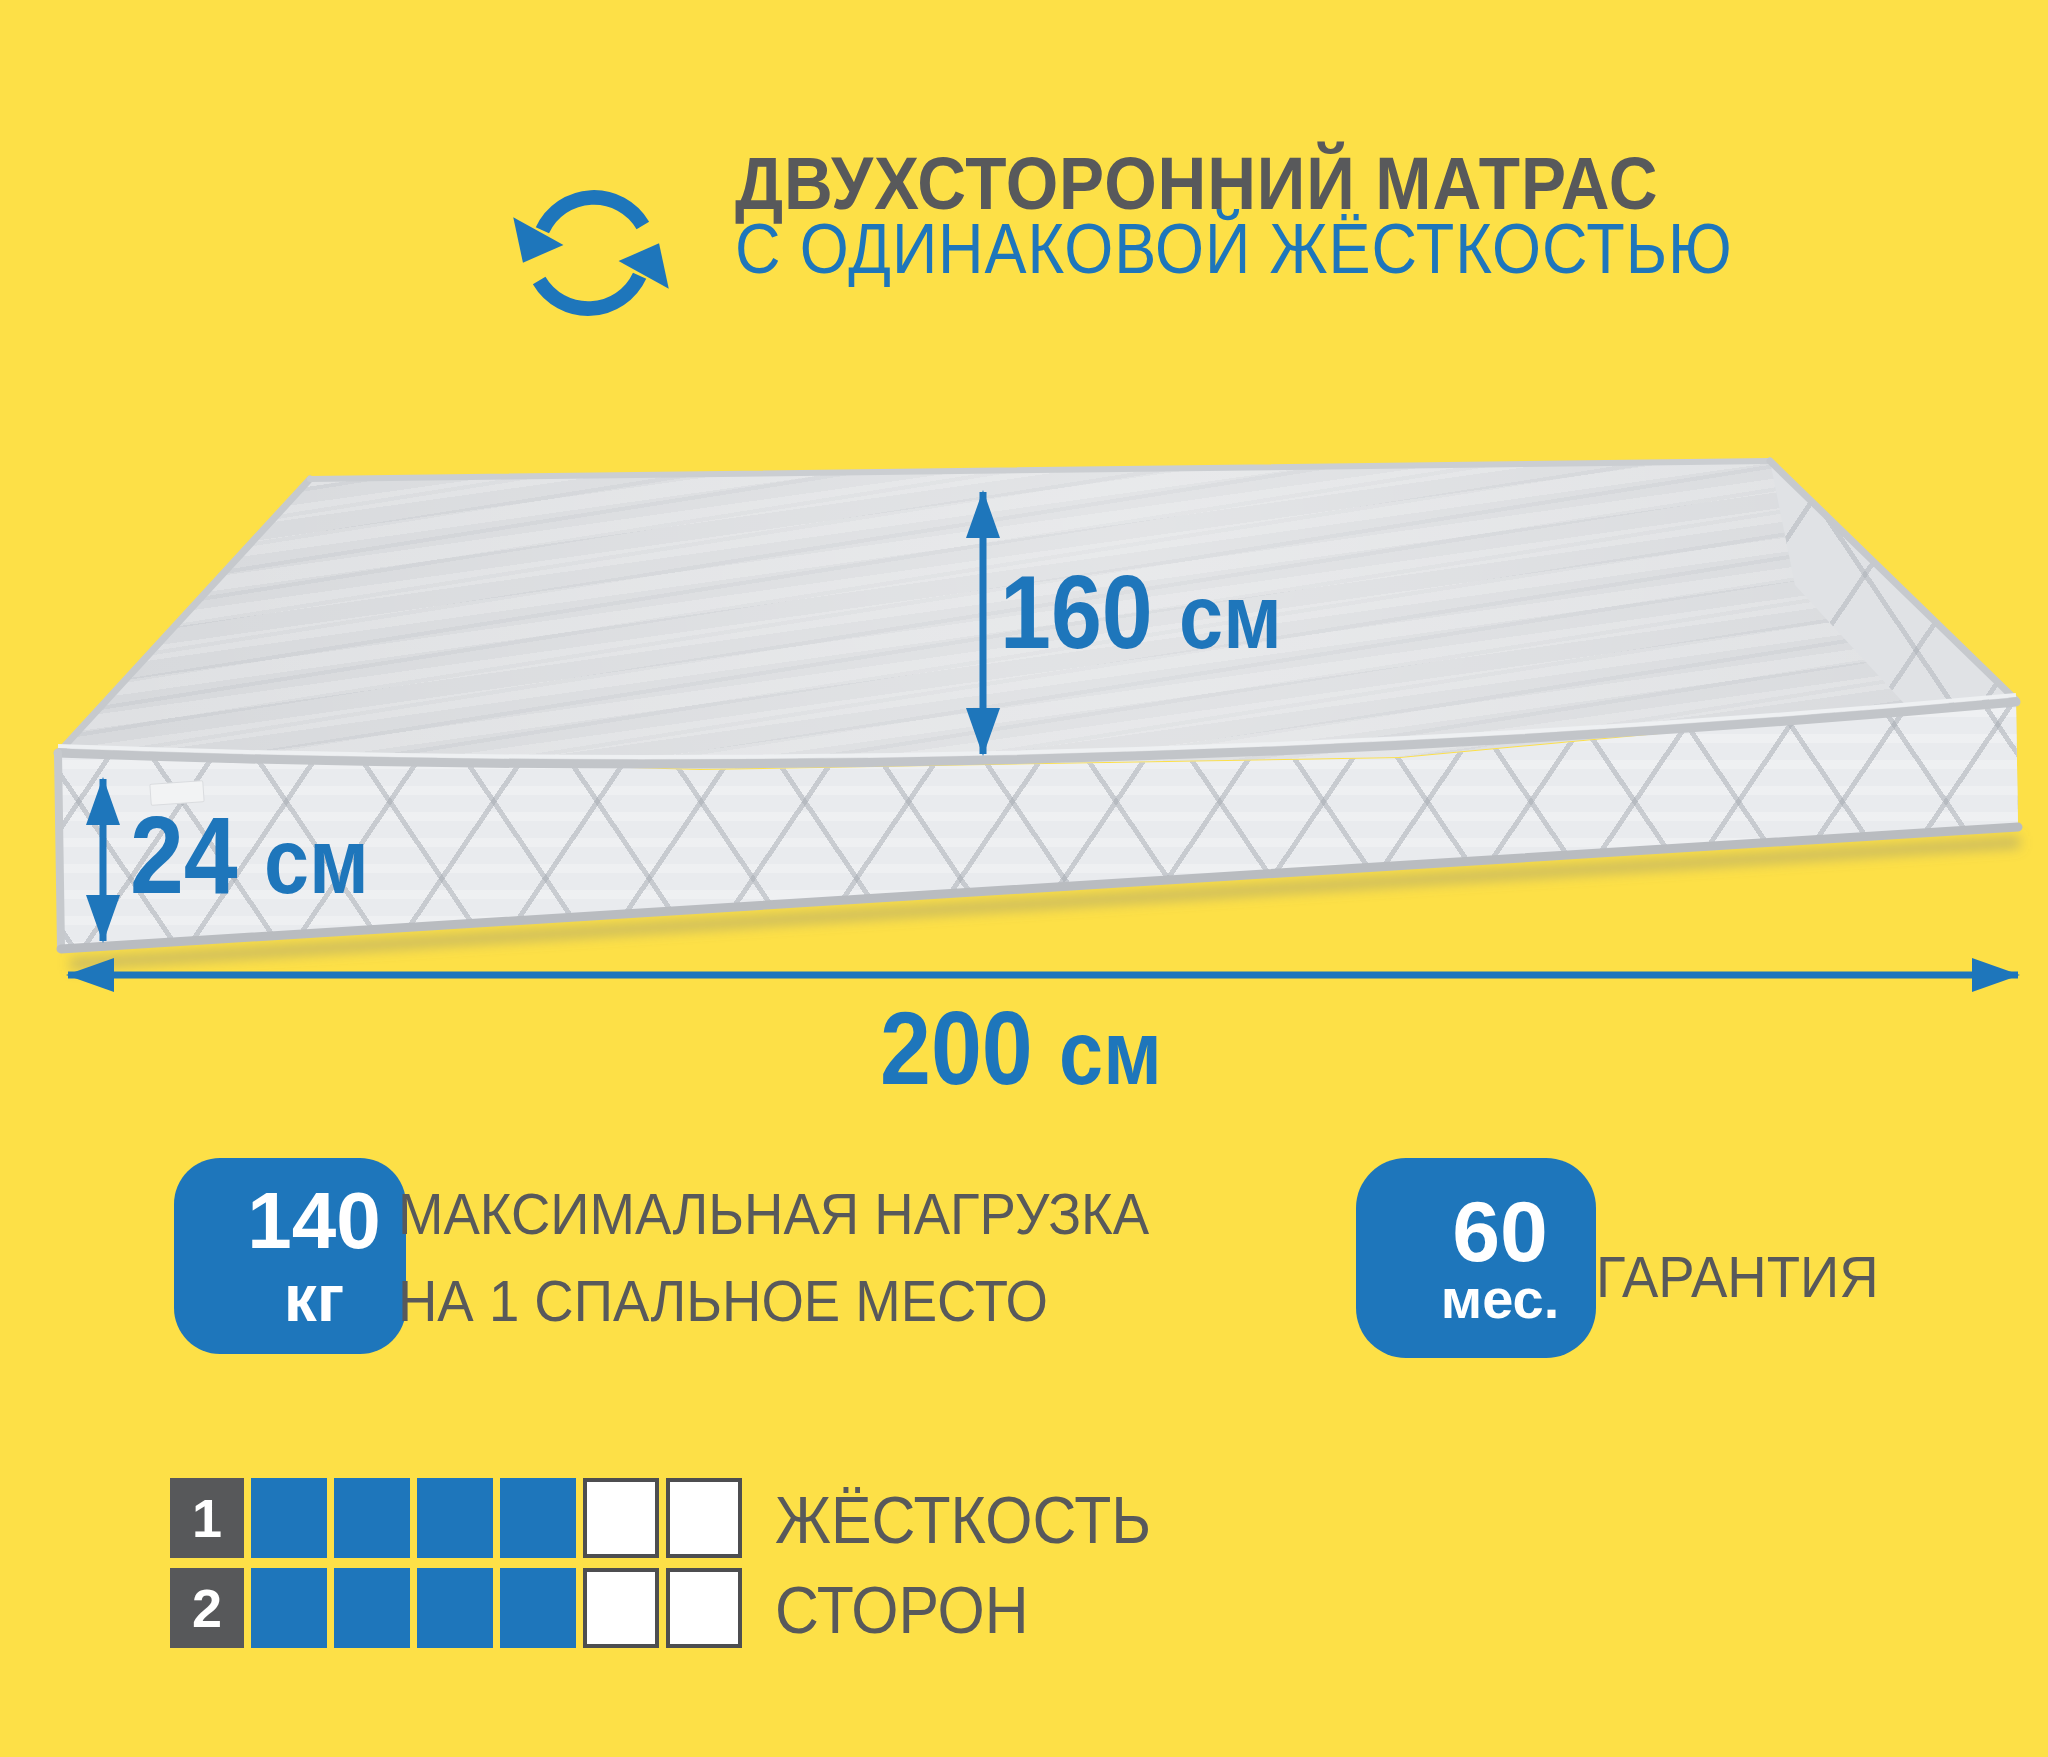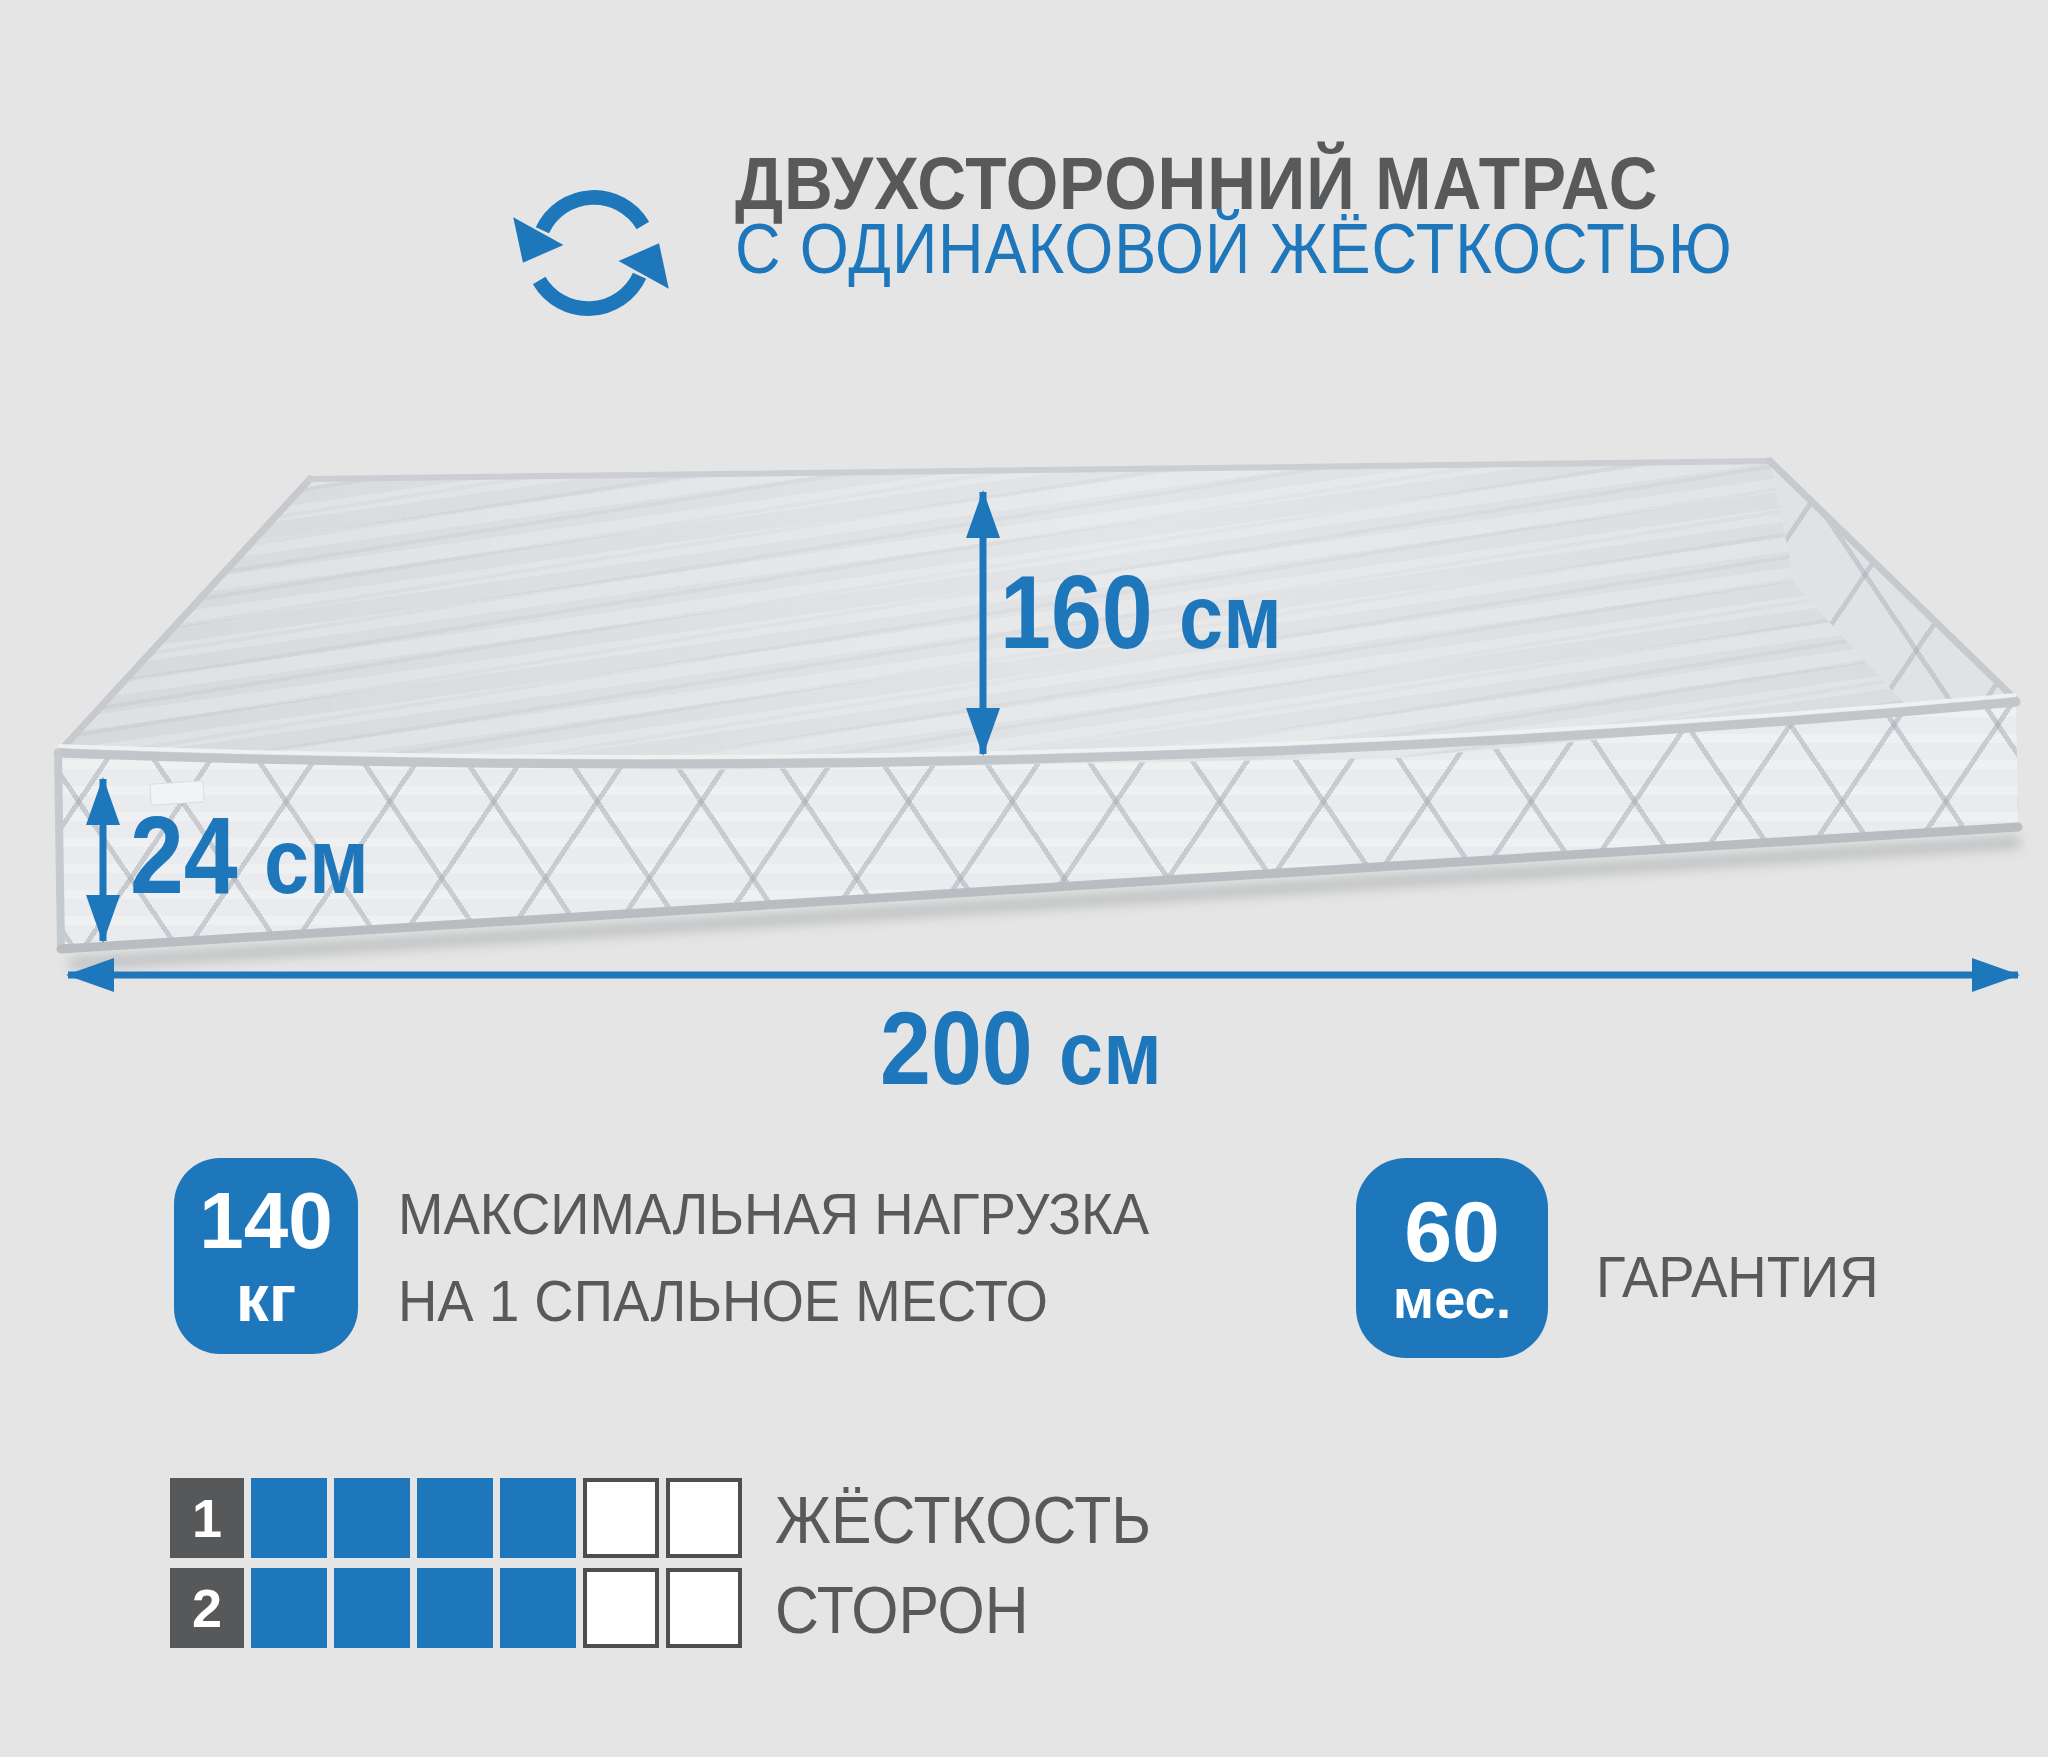--- a/index.html
+++ b/index.html
@@ -1,21 +1,21 @@
 <!DOCTYPE html>
 <html style="--accent: #1e76bb; --title-gray: #58595b;"><head>
 <meta charset="utf-8">
 <style>
   :root{
     --accent:#1e76bb;
     --title-gray:#58595b;
   }
   html,body{margin:0;padding:0;background:#ffffff;}
   .canvas{
-    position:relative;width:2048px;height:1757px;overflow:hidden;background:#e5e5e5;
+    position:relative;width:2048px;height:1757px;overflow:hidden;background:#fde047;
     font-family:"Liberation Sans","DejaVu Sans",sans-serif;
   }
   
   .rotate-icon{position:absolute;left:505px;top:172px;width:172px;height:162px;}
   .title1{
     position:absolute;left:735px;top:146px;font-size:75px;font-weight:bold;line-height:1;
     color:var(--title-gray);letter-spacing:1px;white-space:nowrap;
     transform:scaleX(.9);transform-origin:left top;
   }
   .title2{
@@ -63,21 +63,21 @@
   .dim .u{font-size:90px;margin-left:30px;}
   .dim-160{left:1000px;top:560px;}
   .dim-24{left:130px;top:800px;}
   .dim-24 .v{font-size:110px;}
   .dim-24 .u{font-size:92px;}
   .dim-200{left:880px;top:996px;}
   
   .badge{
     position:absolute;background:var(--accent);color:#ffffff;border-radius:46px;
     display:flex;flex-direction:column;align-items:center;justify-content:center;
-    font-weight:bold;line-height:.95;
+    font-weight:bold;line-height:.95;padding-left:48px;
   }
   .badge-load{left:174px;top:1158px;width:184px;height:196px;}
   .badge-load .bv{font-size:80px;}
   .badge-load .bu{font-size:66px;margin-top:8px;}
   .badge-warranty{left:1356px;top:1158px;width:192px;height:200px;border-radius:50px;}
   .badge-warranty .bv{font-size:86px;}
   .badge-warranty .bu{font-size:56px;}
   .badge-caption{
     position:absolute;color:var(--title-gray);font-size:58px;line-height:1.5;
     transform:scaleX(.94);transform-origin:left top;white-space:nowrap;

